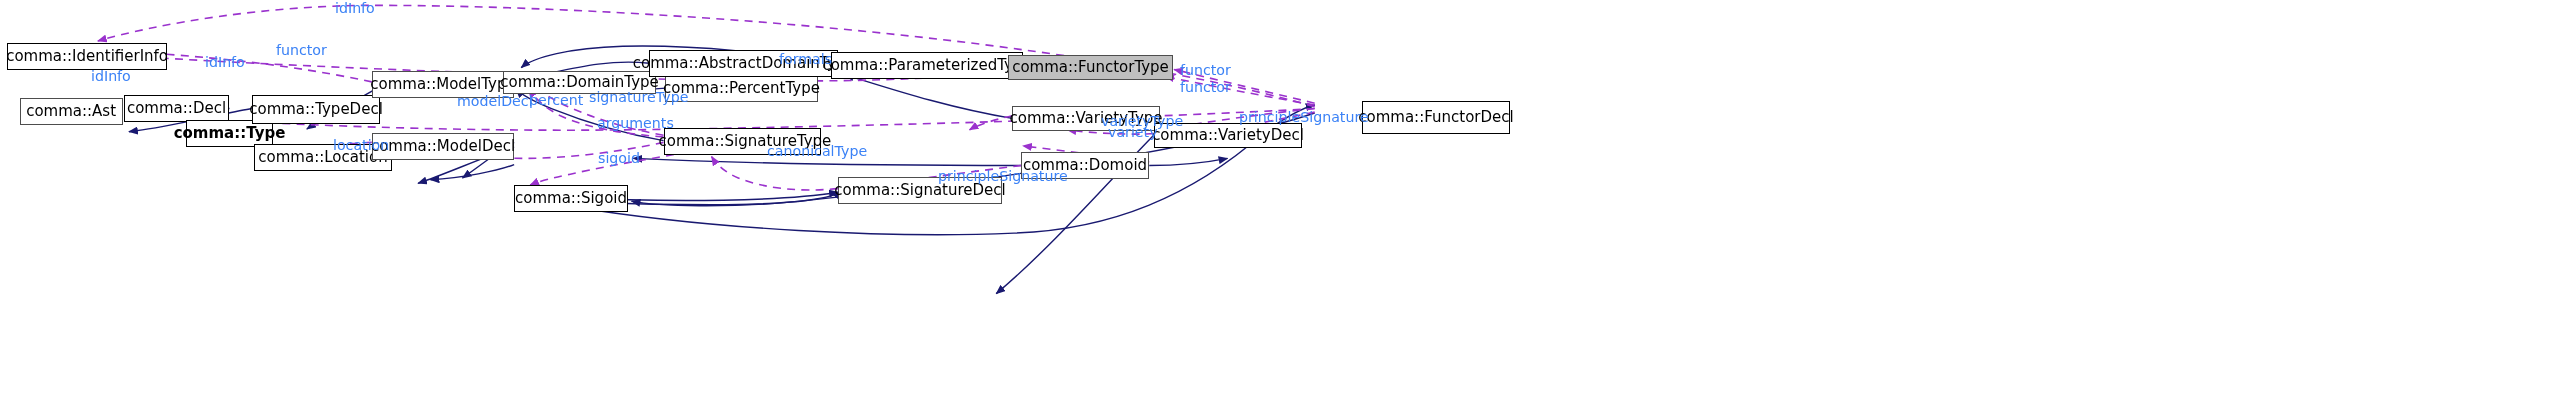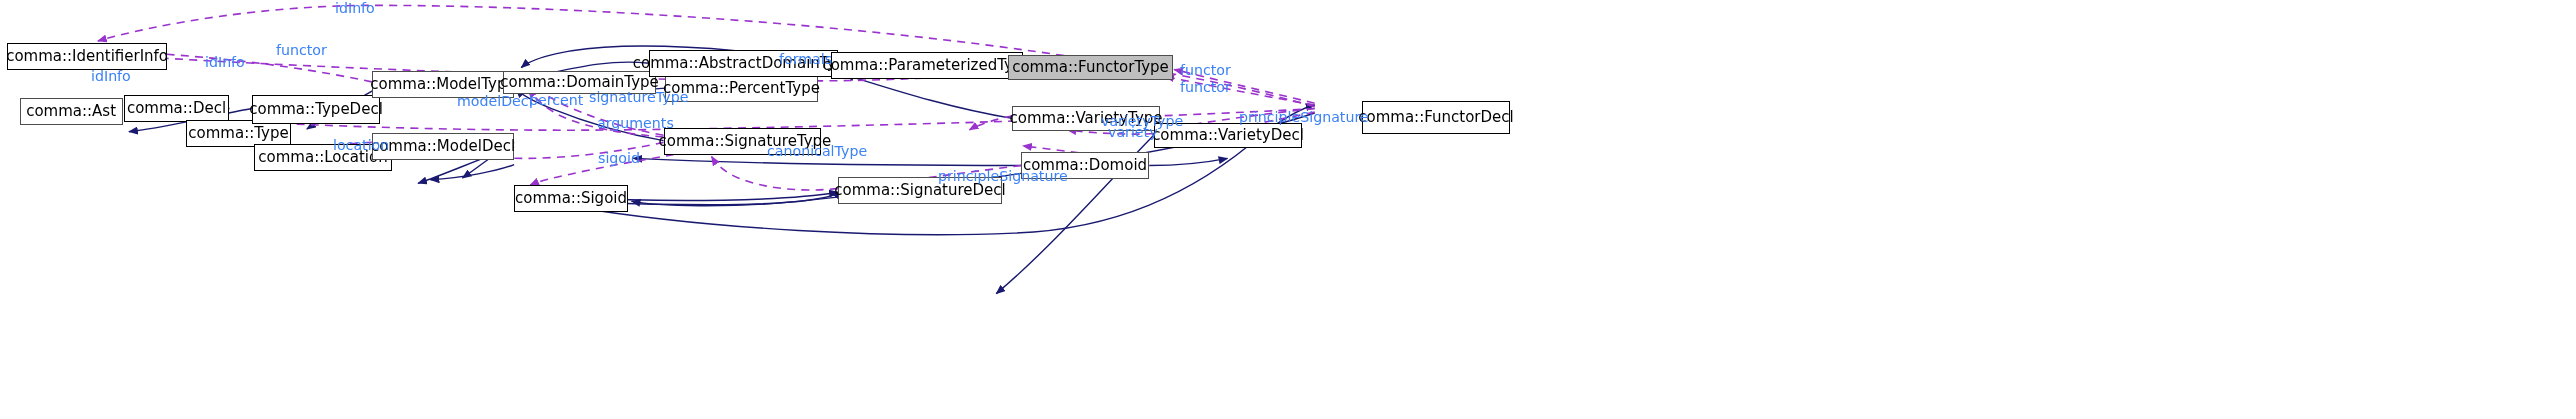--- a/index.html
+++ b/index.html
@@ -102,21 +102,21 @@
   <div>
       <div class="node" style="left: 7.1px; top: 43px; width: 160px; height: 27px;">
         <span>comma::IdentifierInfo</span>
       </div>
       <div class="node thick" style="left: 19.6px; top: 98px; width: 103px; height: 27px;">
         <span>comma::Ast</span>
       </div>
       <div class="node" style="left: 124px; top: 95px; width: 105px; height: 27px;">
         <span>comma::Decl</span>
       </div>
-      <div class="node" style="left: 186px; top: 120px; width: 105px; height: 27px;">
+      <div class="node" style="left: 186px; top: 120px; width: 87px; height: 27px; font-weight: bold;">
         <span>comma::Type</span>
       </div>
       <div class="node" style="left: 252px; top: 95px; width: 128px; height: 29px;">
         <span>comma::TypeDecl</span>
       </div>
       <div class="node" style="left: 254px; top: 144px; width: 138px; height: 27px;">
         <span>comma::Location</span>
       </div>
       <div class="node thick" style="left: 372px; top: 71px; width: 142px; height: 27px;">
         <span>comma::ModelType</span>

